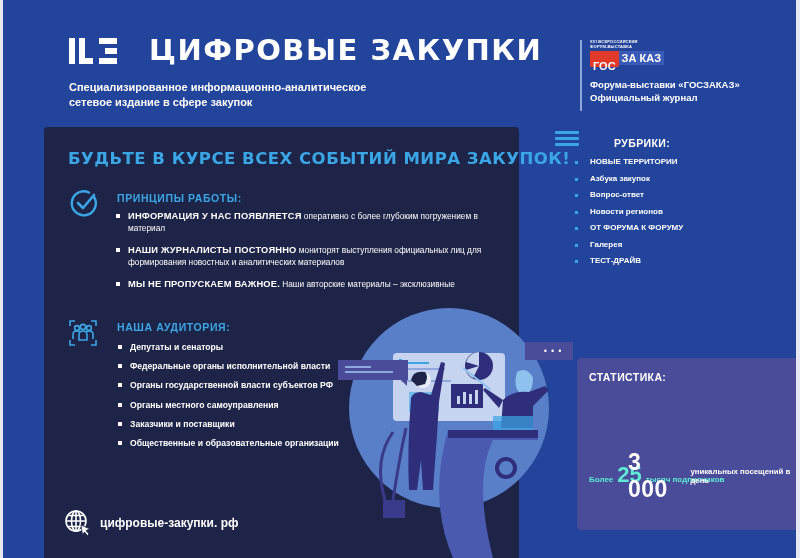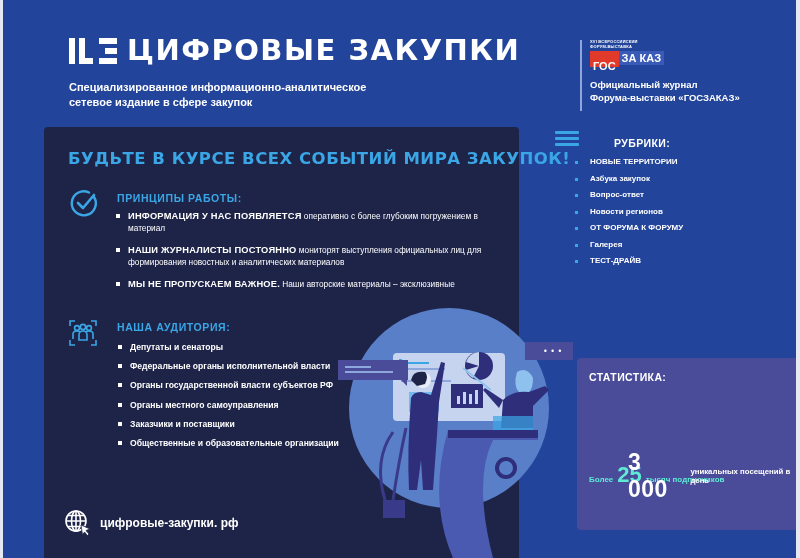--- a/index.html
+++ b/index.html
@@ -2,21 +2,21 @@
 <html><head>
 <meta charset="utf-8">
 <style>
   * { box-sizing: border-box; margin: 0; padding: 0; }
   html, body { width: 800px; height: 558px; overflow: hidden; background: #e6e8f2; }
   body { font-family: "Liberation Sans", "DejaVu Sans", sans-serif; position: relative; }
 
   .page { position: absolute; left: 3px; top: 0; width: 793px; height: 558px; background: #22449a; overflow: hidden; }
 
   
-  .logo { position: absolute; left: 66px; top: 36px; display: flex; align-items: center; }
+  .logo { position: absolute; left: 66px; top: 36px; display: flex; align-items: center; gap: 22px; }
   .logo-mark { width: 58px; height: 26px; position: relative; }
   .logo-mark span { position: absolute; background: #fff; }
   .logo-title { color: #fff; font-weight: 700; font-size: 29px; letter-spacing: 1.5px; line-height: 1; font-family: "DejaVu Sans", sans-serif; }
   .subtitle { position: absolute; left: 66px; top: 80px; color: #fff; font-weight: 700; font-size: 11px; line-height: 15px; }
 
   
   .gz { position: absolute; left: 577px; top: 40px; border-left: 2px solid #8fa6dc; padding-left: 8px; height: 71px; }
   .gz-small { color: #fff; font-size: 4px; font-weight: 700; line-height: 4.5px; width: 50px; letter-spacing: .2px; }
   .gz-logo { display: flex; margin-top: 2px; height: 14px; }
   .gz-red { background: #e23a2a; color: #fff; font-weight: 700; font-size: 11px; padding: 8px 3px; line-height: 14px; }
@@ -85,22 +85,22 @@
   <div class="gz">
     <div class="gz-small">
       <div>XVI ВСЕРОССИЙСКИЙ</div>
       <div>ФОРУМ-ВЫСТАВКА</div>
     </div>
     <div class="gz-logo">
       <span class="gz-red">ГОС</span>
       <span class="gz-blue">ЗА КАЗ</span>
     </div>
     <div class="gz-text">
+      <div>Форума-выставки «ГОСЗАКАЗ»</div>
       <div>Официальный журнал</div>
-      <div>Форума-выставки «ГОСЗАКАЗ»</div>
     </div>
   </div>
 
   <div class="panel">
     <div class="panel-title">БУДЬТЕ В КУРСЕ ВСЕХ СОБЫТИЙ МИРА ЗАКУПОК!</div>
 
     <svg class="sec-icon" style="left:26px;top:62px;" width="28" height="28" viewBox="0 0 28 28">
       <path d="M24 8 A12 12 0 1 1 19 3.5" fill="none" stroke="#3aa6e6" stroke-width="2.4" stroke-linecap="round"></path>
       <path d="M8 14 L13 19 L24 6" fill="none" stroke="#3aa6e6" stroke-width="2.6" stroke-linecap="round" stroke-linejoin="round"></path>
     </svg>

